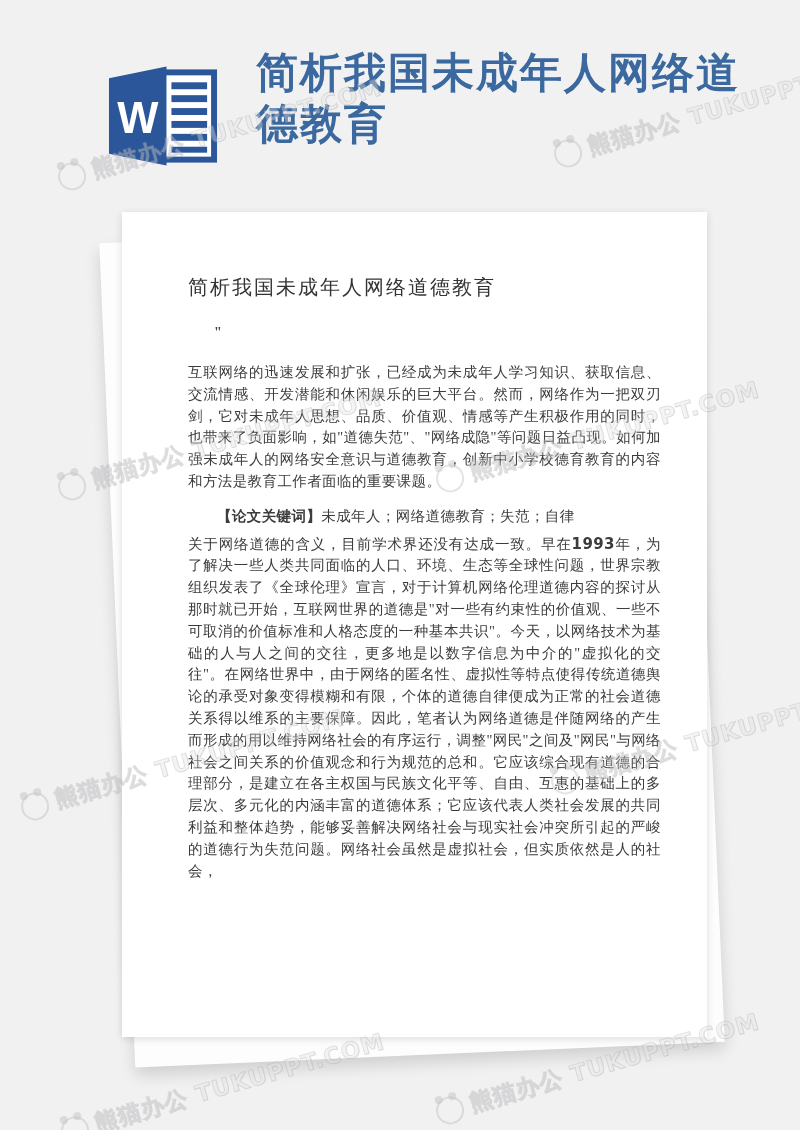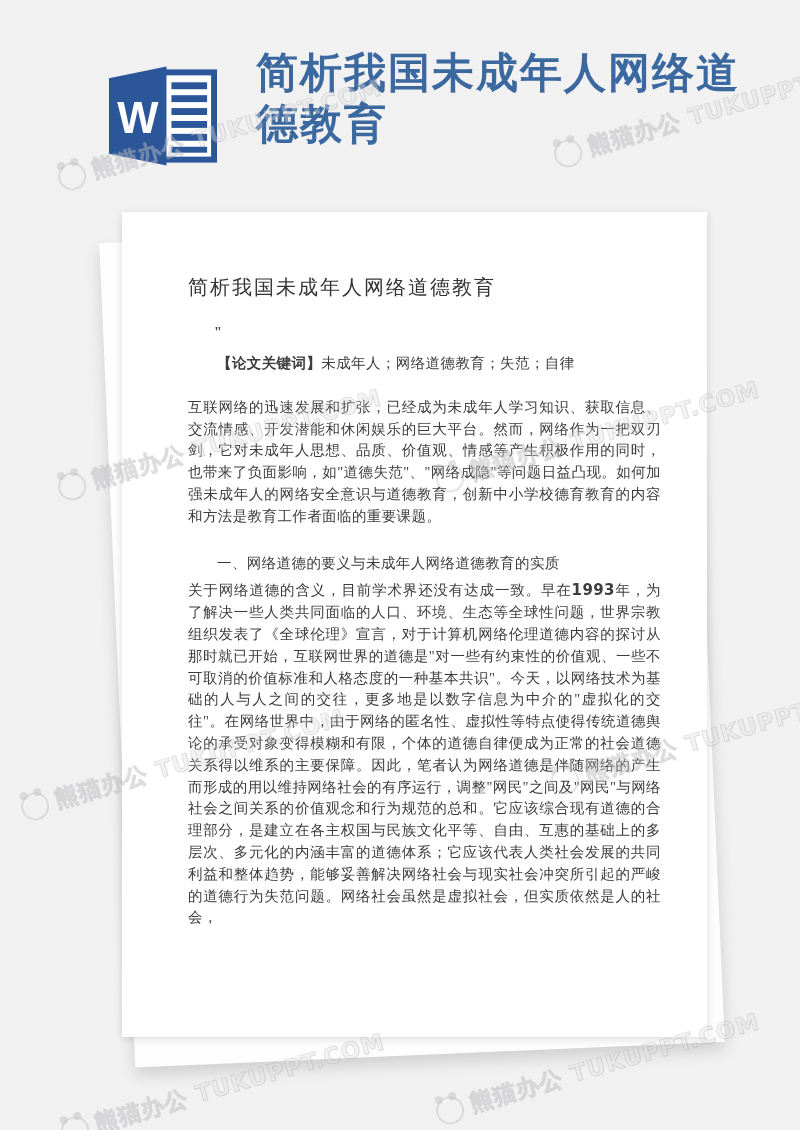--- a/index.html
+++ b/index.html
@@ -76,25 +76,24 @@
   <div class="page-behind"></div>
 
   <div class="page-main">
     <div class="page-inner">
 
       <h2 class="doc-title">简析我国未成年人网络道德教育</h2>
 
       <div class="doc-quote">"</div>
 
 
+      <p class="body-text para-intro">互联网络的迅速发展和扩张，已经成为未成年人学习知识、获取信息、交流情感、开发潜能和休闲娱乐的巨大平台。然而，网络作为一把双刃剑，它对未成年人思想、品质、价值观、情感等产生积极作用的同时，也带来了负面影响，如"道德失范"、"网络成隐"等问题日益凸现。如何加强未成年人的网络安全意识与道德教育，创新中小学校德育教育的内容和方法是教育工作者面临的重要课题。</p>
+
       <p class="body-text kw"><span class="label">【论文关键词】</span><span>未成年人；网络道德教育；失范；自律</span></p>
 
-      <p class="body-text para-intro">互联网络的迅速发展和扩张，已经成为未成年人学习知识、获取信息、交流情感、开发潜能和休闲娱乐的巨大平台。然而，网络作为一把双刃剑，它对未成年人思想、品质、价值观、情感等产生积极作用的同时，也带来了负面影响，如"道德失范"、"网络成隐"等问题日益凸现。如何加强未成年人的网络安全意识与道德教育，创新中小学校德育教育的内容和方法是教育工作者面临的重要课题。</p>
-
-      <p class="body-text sec-heading">一、网络道德的要义与未成年人网络道德教育的实质</p>
 
       <p class="body-text para-sec"><span>关于网络道德的含义，目前学术界还没有达成一致。早在</span><span class="year">1993</span><span>年，为了解决一些人类共同面临的人口、环境、生态等全球性问题，世界宗教组织发表了《全球伦理》宣言，对于计算机网络伦理道德内容的探讨从那时就已开始，互联网世界的道德是"对一些有约束性的价值观、一些不可取消的价值标准和人格态度的一种基本共识"。今天，以网络技术为基础的人与人之间的交往，更多地是以数字信息为中介的"虚拟化的交往"。在网络世界中，由于网络的匿名性、虚拟性等特点使得传统道德舆论的承受对象变得模糊和有限，个体的道德自律便成为正常的社会道德关系得以维系的主要保障。因此，笔者认为网络道德是伴随网络的产生而形成的用以维持网络社会的有序运行，调整"网民"之间及"网民"与网络社会之间关系的价值观念和行为规范的总和。它应该综合现有道德的合理部分，是建立在各主权国与民族文化平等、自由、互惠的基础上的多层次、多元化的内涵丰富的道德体系；它应该代表人类社会发展的共同利益和整体趋势，能够妥善解决网络社会与现实社会冲突所引起的严峻的道德行为失范问题。网络社会虽然是虚拟社会，但实质依然是人的社会，</span></p>
 
     </div>
   </div>
 
   <div class="wm wm1">
       <span class="panda"></span>
       <span class="wm-text">熊猫办公 TUKUPPT.COM</span>
     </div>

